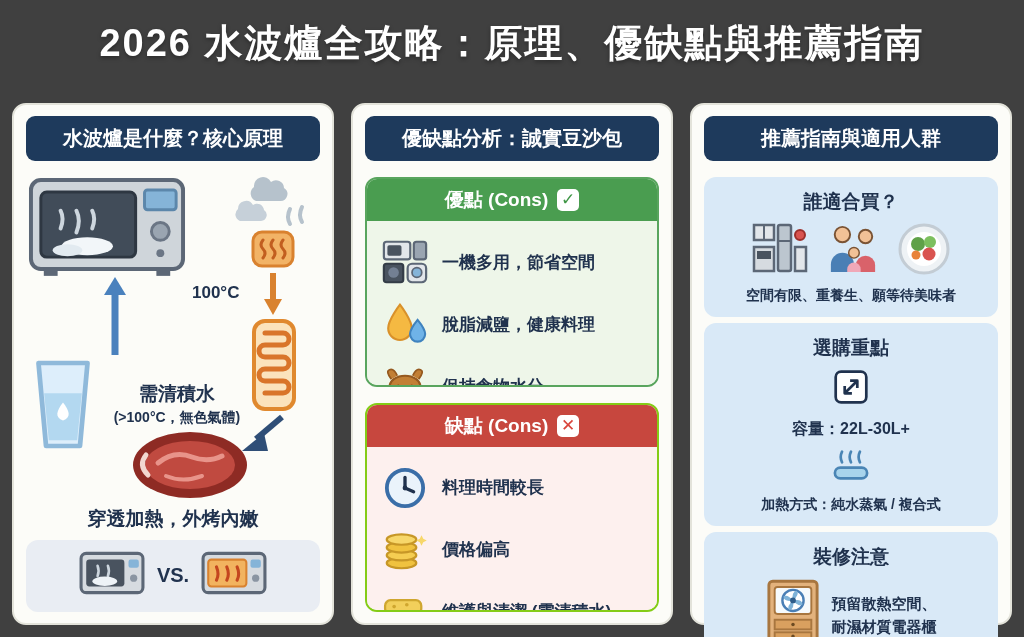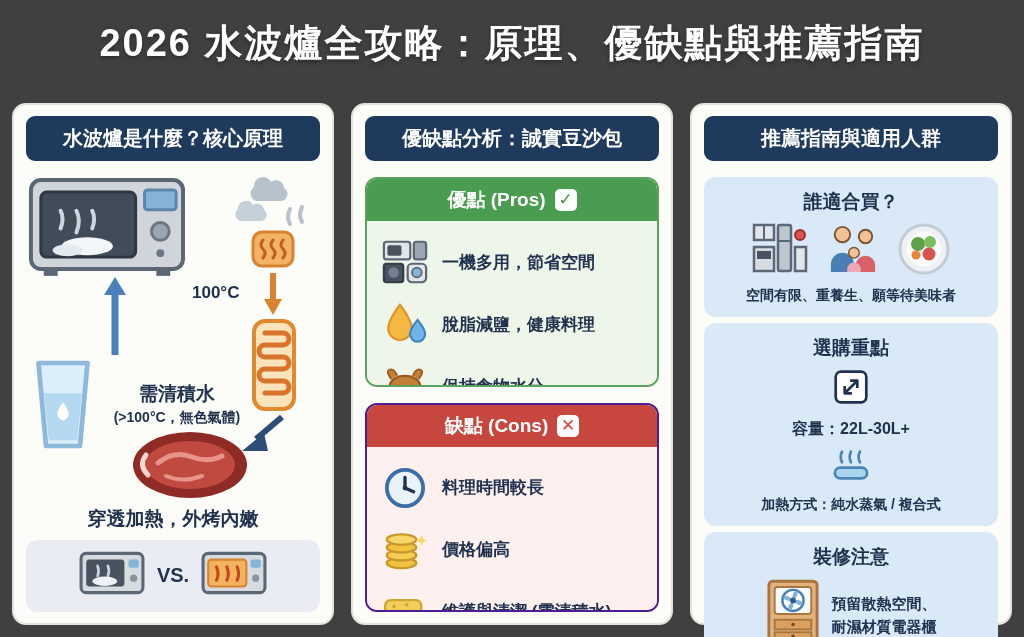--- a/index.html
+++ b/index.html
@@ -27,21 +27,21 @@
     font-size:19px; font-weight:bold; color:#20324e; }
   .vs-box { margin-top:8px; background:#e9edf3; border-radius:12px; padding:10px 6px 12px;
     text-align:center; }
   .vs-row { display:flex; align-items:center; justify-content:center; gap:12px; }
   .vs-label { font-size:20px; font-weight:bold; color:#20324e; }
   .vs-caption { margin-top:8px; font-size:16px; font-weight:bold; color:#20324e; }
 
   
   .pc-box { border-radius:12px; overflow:hidden; margin-top:6px; }
   .pros-box { border:2px solid #59a55e; }
-  .cons-box { border:2px solid #4c1d95; margin-top:16px; }
+  .cons-box { border:2px solid #84cc16; margin-top:16px; }
   .pc-head { color:#fff; font-size:19px; font-weight:bold; text-align:center; padding:8px 0;
     display:flex; align-items:center; justify-content:center; gap:9px; }
   .pros-box .pc-head { background:#4a9d50; }
   .cons-box .pc-head { background:#c7473e; }
   .pc-body { padding:10px 12px 12px; }
   .pros-box .pc-body { background:#eef6e9; }
   .cons-box .pc-body { background:#fdf0ee; }
   .pc-item { display:flex; align-items:center; gap:13px; padding:7px 2px; }
   .pc-item .ic { width:48px; height:48px; flex:0 0 48px; display:flex; align-items:center; justify-content:center; }
   .pc-item .tx { font-size:17px; font-weight:bold; color:#20324e; }
@@ -186,21 +186,21 @@
           </span>
         </div>
       </div>
     </section>
 
     <section class="card">
       <div class="pill">優缺點分析：誠實豆沙包</div>
 
       <div class="pc-box pros-box">
         <div class="pc-head">
-          <span>優點 (Pros)</span>
+          <span>優點 (Cons)</span>
           <span class="badge check">✓</span>
         </div>
         <div class="pc-body">
           <div class="pc-item">
             <span class="ic">
               <svg viewBox="0 0 52 50" width="46" height="44">
                 <rect x="2" y="2" width="30" height="20" rx="3" fill="#e2e6ea" stroke="#5c6776" stroke-width="2.5"></rect>
                 <rect x="6" y="6" width="16" height="12" rx="2" fill="#49535f"></rect>
                 <rect x="36" y="2" width="14" height="20" rx="3" fill="#9aa5b1" stroke="#5c6776" stroke-width="2.5"></rect>
                 <rect x="2" y="27" width="22" height="21" rx="3" fill="#49535f" stroke="#343d47" stroke-width="2.5"></rect>

